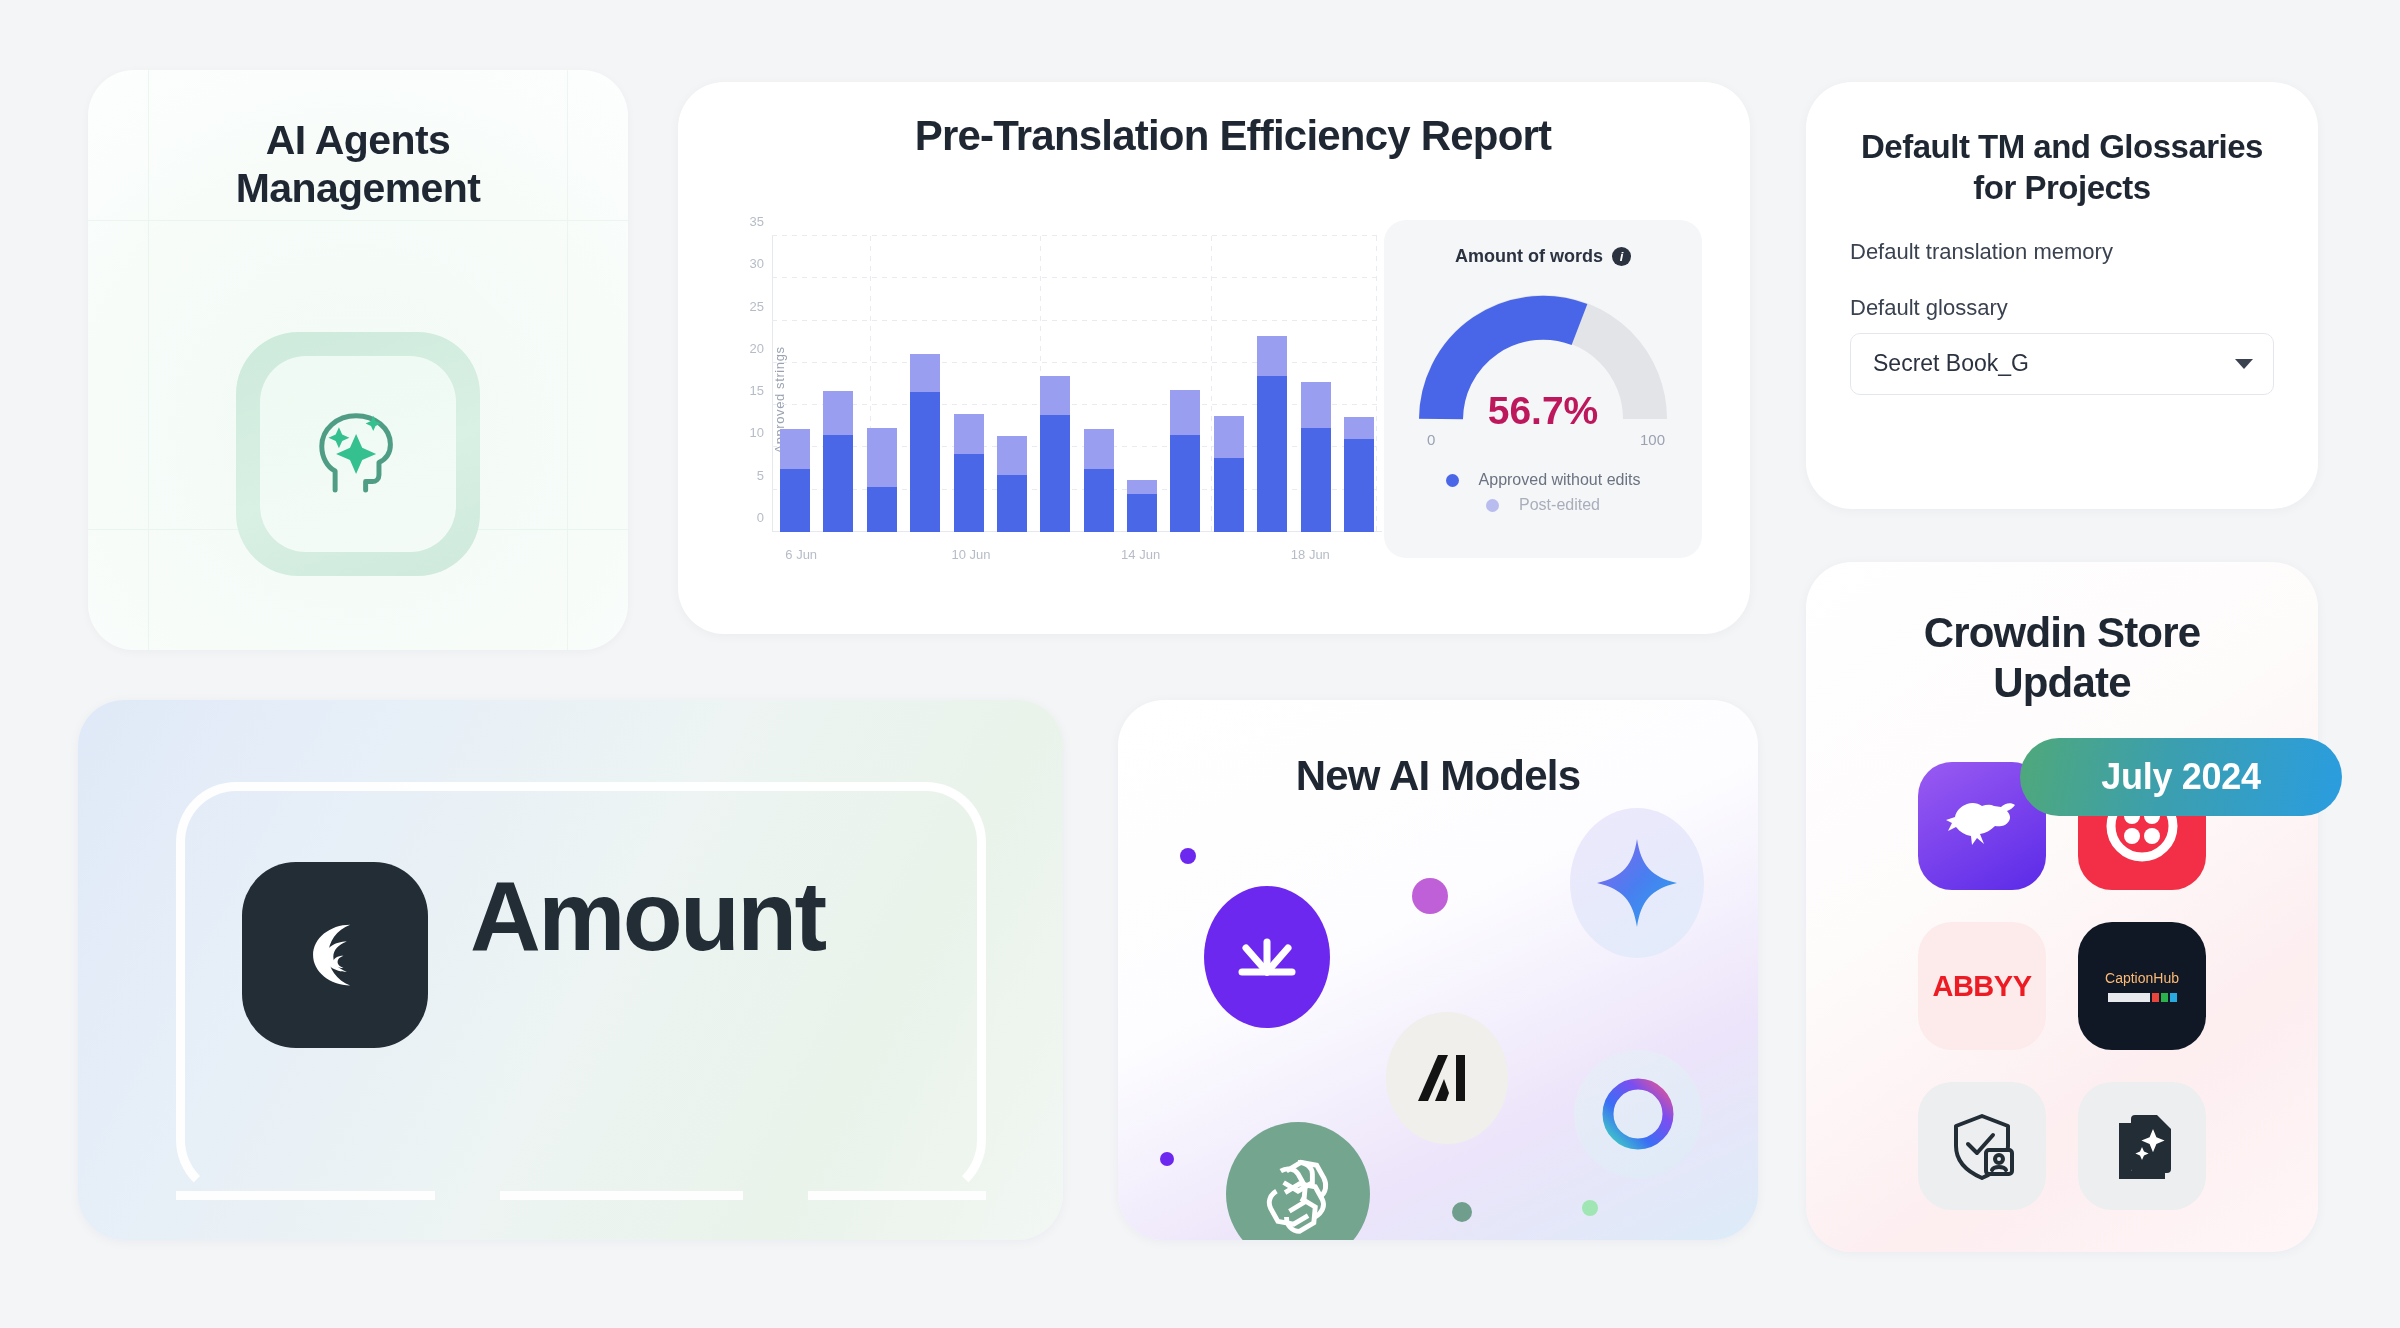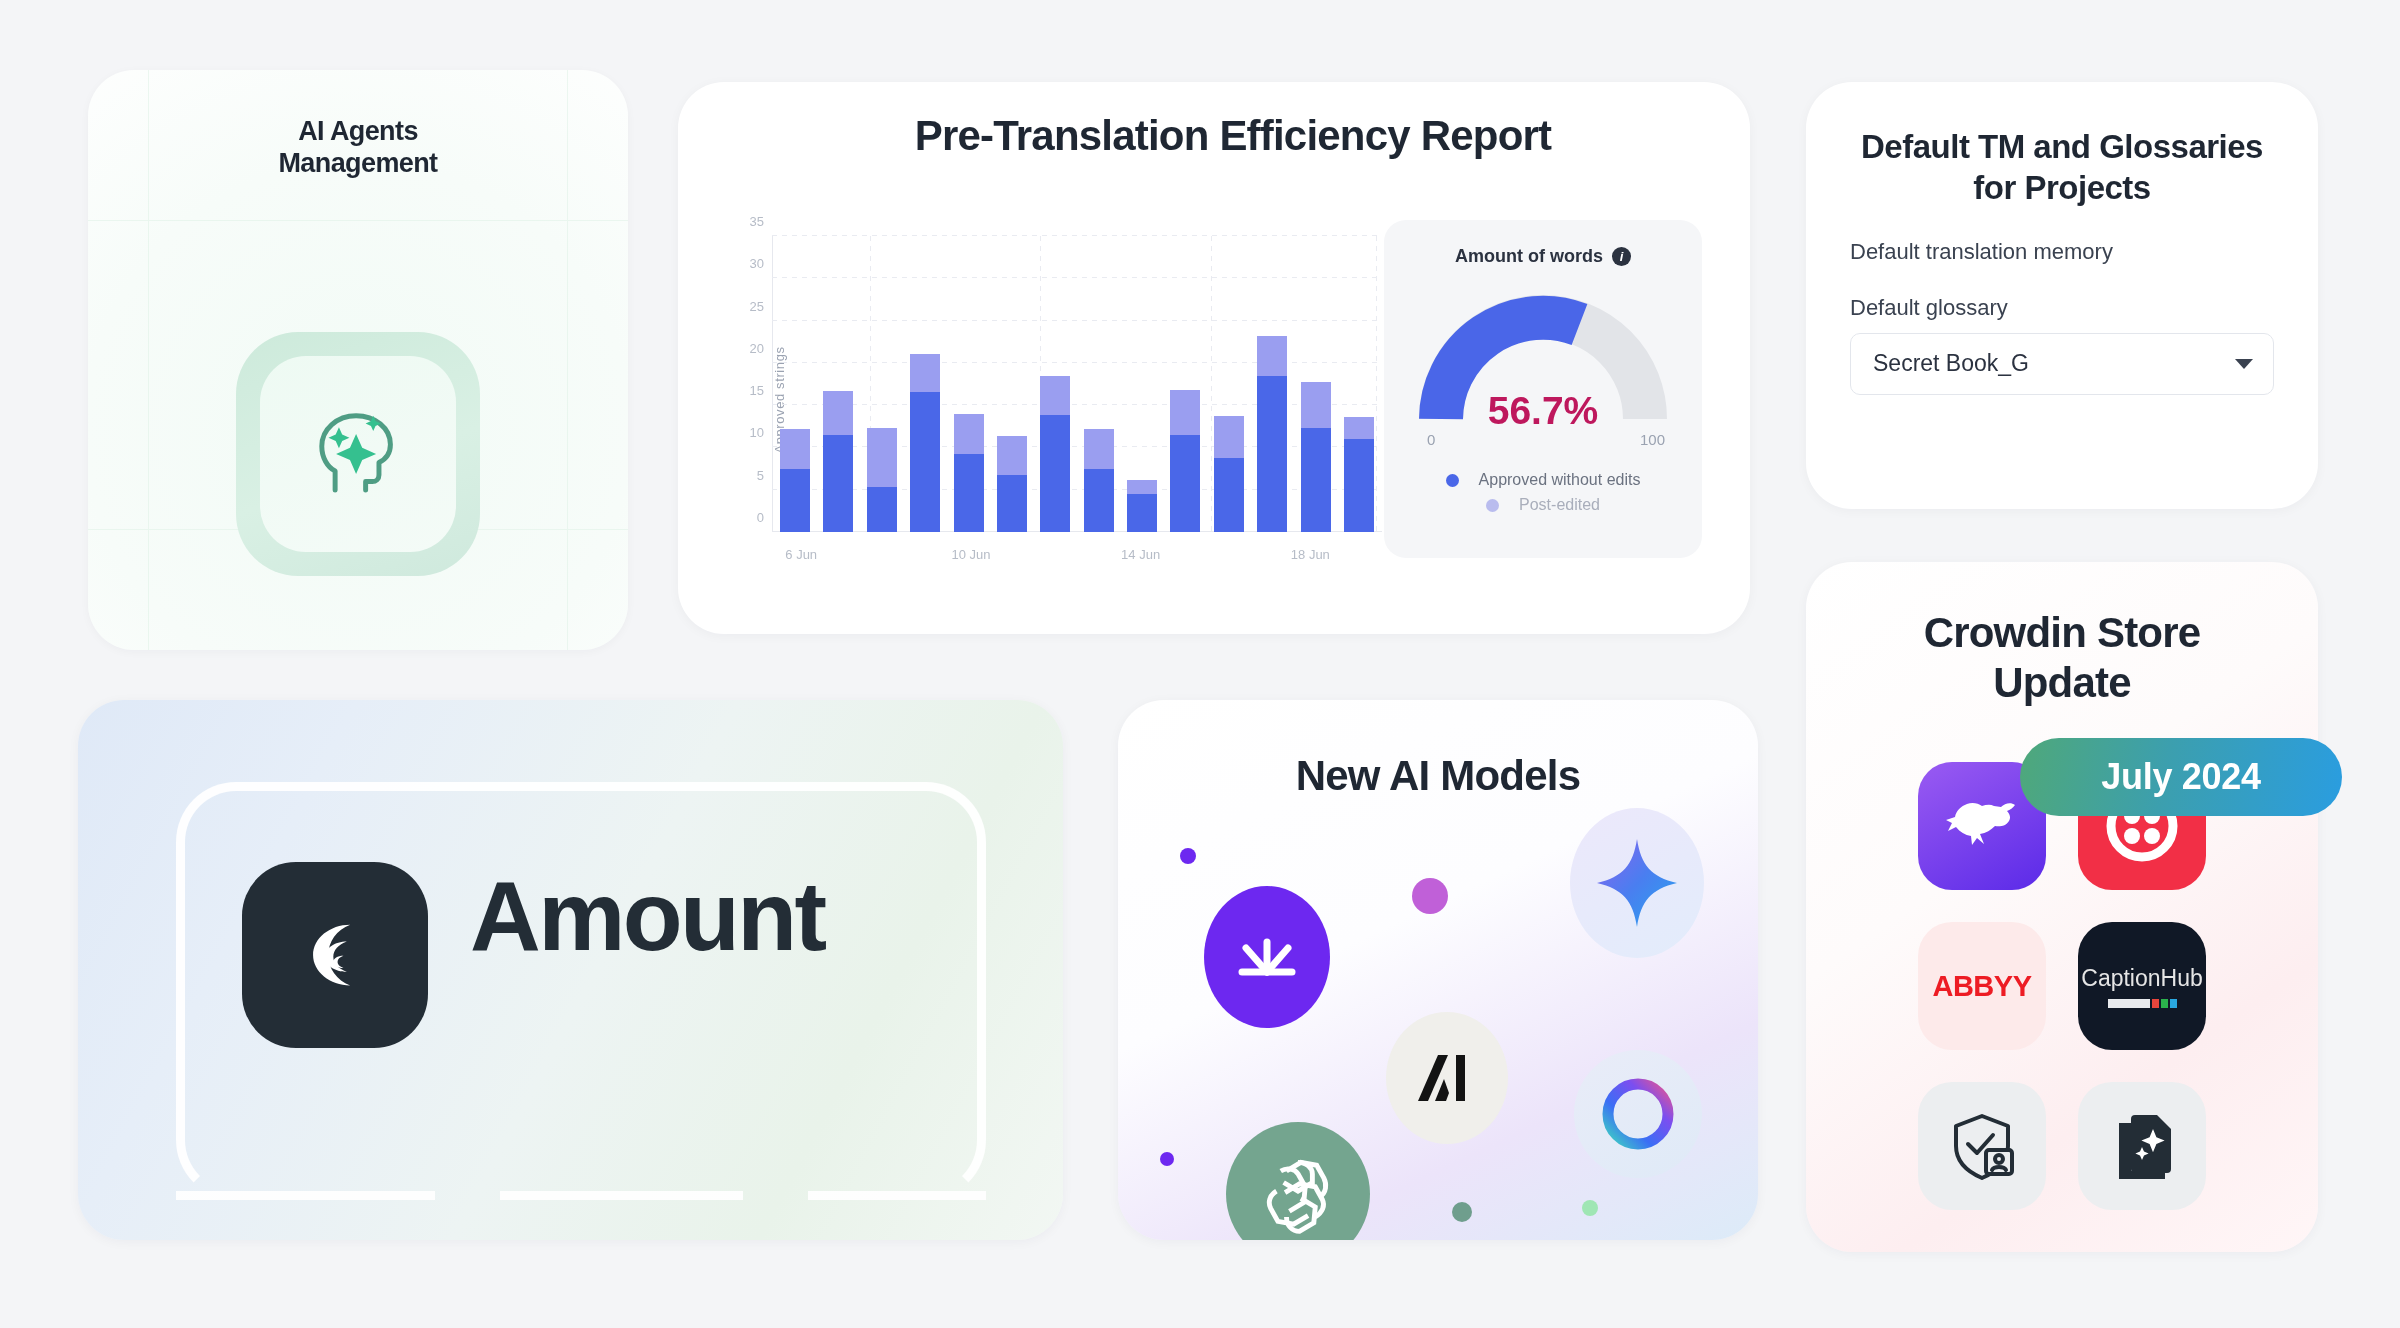--- a/index.html
+++ b/index.html
@@ -23,21 +23,21 @@
       radial-gradient(120% 110% at 50% 62%, #f2fbf6 0%, #f7fcf9 42%, #ffffff 78%);
     box-shadow: 0 2px 10px rgba(20,30,60,.035);
   }
   .agents-grid { position:absolute; inset:0; opacity:.55; }
   .agents-grid i {
     position:absolute; background:#dff0e6;
   }
   .agents-title {
     position: relative; text-align: center;
     padding-top: 46px;
-    font-size: 27px; font-weight: 700; line-height: 1.18;
+    font-size: 41px; font-weight: 700; line-height: 1.18;
     color: #1f2733; letter-spacing: -0.6px;
   }
   .agents-icon-wrap {
     position:absolute; left: 50%; top: 262px; transform: translateX(-50%);
     width: 244px; height: 244px; border-radius: 62px;
     background: linear-gradient(160deg,#cdeadb 0%, #d9f0e4 55%, #cfe9dd 100%);
     display:flex; align-items:center; justify-content:center;
   }
   .agents-icon-inner {
     width: 196px; height: 196px; border-radius: 46px;
@@ -458,21 +458,21 @@
           <circle cx="33" cy="53" r="8" fill="#fff"></circle>
           <circle cx="53" cy="53" r="8" fill="#fff"></circle>
         </svg>
       </div>
 
       <div class="app-tile" style="background:#fdeaea">
         <span style="color:#ed1c24;font-size:29px;font-weight:800;letter-spacing:-0.5px;font-family:'Liberation Sans',sans-serif">ABBYY</span>
       </div>
 
       <div class="app-tile" style="background:#101826;flex-direction:column;gap:7px">
-        <span style="color:#e5e5e5;font-size:23px;font-weight:500">CaptionHub</span>
+        <span style="color:#fdba74;font-size:14px;font-weight:500">CaptionHub</span>
         <span style="display:flex;gap:2px;align-items:center">
           <i style="display:block;width:42px;height:9px;background:#e8eaed"></i>
           <i style="display:block;width:7px;height:9px;background:#e8453c"></i>
           <i style="display:block;width:7px;height:9px;background:#2bb24c"></i>
           <i style="display:block;width:7px;height:9px;background:#2aa8e0"></i>
         </span>
       </div>
 
       <div class="app-tile" style="background:#eceef0">
         <svg width="76" height="76" viewBox="0 0 76 76" fill="none" stroke="#232d36" stroke-width="4" stroke-linejoin="round">

